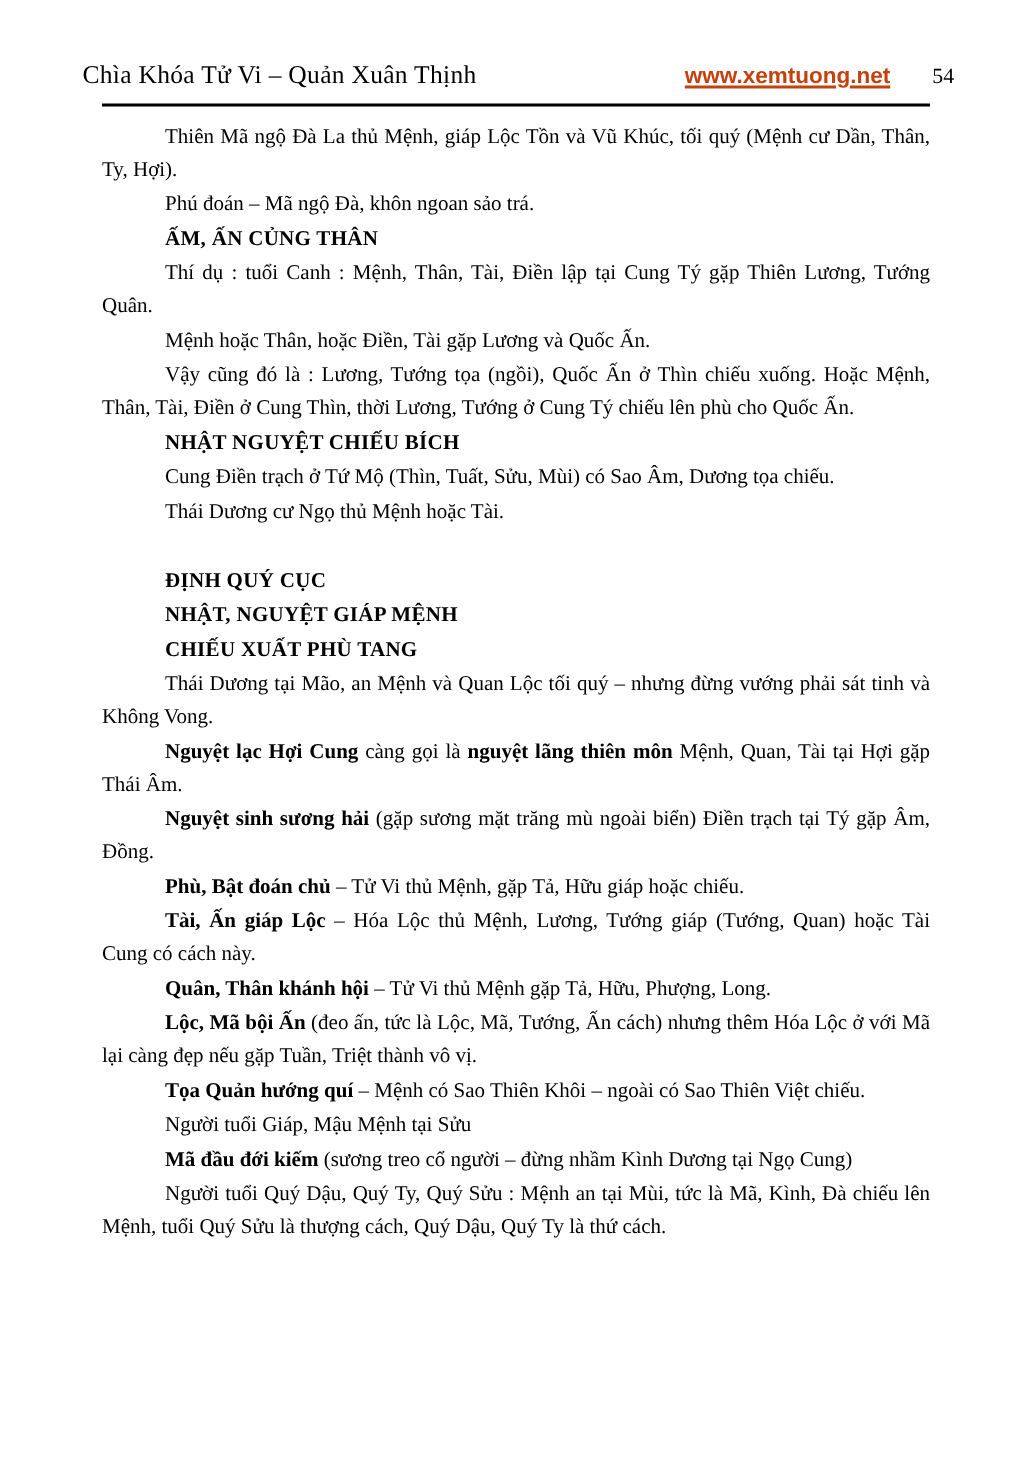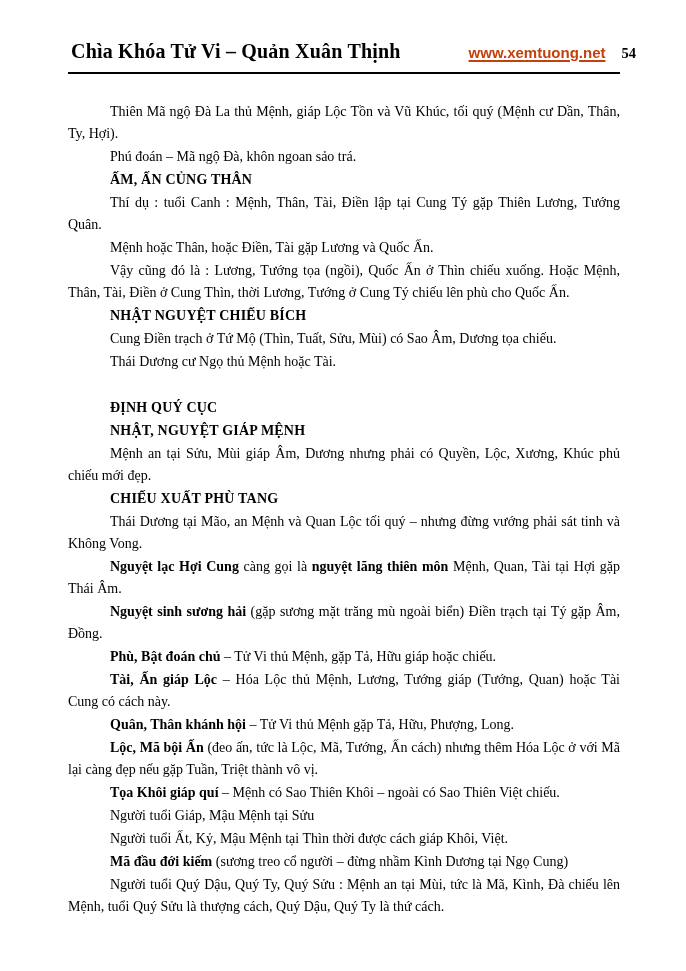--- a/index.html
+++ b/index.html
@@ -17,49 +17,48 @@
     box-sizing: border-box;
     overflow: hidden;
   }
   .header {
     display: flex;
     align-items: baseline;
     padding: 40px 50px 0 55px;
   }
   .header-title {
     flex: 1;
-    font-weight: bold;
-    font-size: 20px;
+    font-weight: normal;
+    font-size: 17px;
     letter-spacing: 0.2px;
     white-space: nowrap;
-    margin-left: 16px;
   }
   .header-link {
     font-family: "Liberation Sans", sans-serif;
     font-weight: bold;
     font-size: 15px;
     color: #c2410c;
     text-decoration: underline;
     text-decoration-thickness: 2px;
     text-underline-offset: 2px;
     white-space: nowrap;
     cursor: pointer;
   }
   .header-pagenum {
     font-size: 14.5px;
-    margin-left: 16px;
-    font-weight: bold;
+    margin-left: 28px;
+    font-weight: normal;
   }
   .rule {
     border: none;
     border-top: 2px solid #000000;
     margin: 9px 66px 0 68px;
   }
   .body-text {
-    padding: 26px 66px 0 68px;
+    padding: 9px 66px 0 68px;
     font-size: 14px;
     line-height: 22px;
   }
   .body-text p {
     margin: 1px 0;
   }
   .para {
     text-align: justify;
     text-indent: 42px;
   }
@@ -90,28 +89,26 @@
       <p class="heading"><b>ẤM, ẤN CỦNG THÂN</b></p>
       <p class="para"><span>Thí dụ : tuổi Canh : Mệnh, Thân, Tài, Điền lập tại Cung Tý gặp Thiên Lương, Tướng Quân.</span></p>
       <p class="para"><span>Mệnh hoặc Thân, hoặc Điền, Tài gặp Lương và Quốc Ấn.</span></p>
       <p class="para"><span>Vậy cũng đó là : Lương, Tướng tọa (ngồi), Quốc Ấn ở Thìn chiếu xuống. Hoặc Mệnh, Thân, Tài, Điền ở Cung Thìn, thời Lương, Tướng ở Cung Tý chiếu lên phù cho Quốc Ấn.</span></p>
       <p class="heading"><b>NHẬT NGUYỆT CHIẾU BÍCH</b></p>
       <p class="para"><span>Cung Điền trạch ở Tứ Mộ (Thìn, Tuất, Sửu, Mùi) có Sao Âm, Dương tọa chiếu.</span></p>
       <p class="para"><span>Thái Dương cư Ngọ thủ Mệnh hoặc Tài.</span></p>
       <div class="spacer"></div>
       <p class="heading"><b>ĐỊNH QUÝ CỤC</b></p>
       <p class="heading"><b>NHẬT, NGUYỆT GIÁP MỆNH</b></p>
-      <p class="para"><span>Mệnh an tại Sửu, Mùi giáp Âm, Dương nhưng phải có Quyền, Lộc, Xương, Khúc phủ chiếu mới đẹp.</span></p>
       <p class="heading"><b>CHIẾU XUẤT PHÙ TANG</b></p>
       <p class="para"><span>Thái Dương tại Mão, an Mệnh và Quan Lộc tối quý – nhưng đừng vướng phải sát tinh và Không Vong.</span></p>
       <p class="para"><b>Nguyệt lạc Hợi Cung</b><span> càng gọi là </span><b>nguyệt lãng thiên môn</b><span> Mệnh, Quan, Tài tại Hợi gặp Thái Âm.</span></p>
       <p class="para"><b>Nguyệt sinh sương hải</b><span> (gặp sương mặt trăng mù ngoài biển) Điền trạch tại Tý gặp Âm, Đồng.</span></p>
       <p class="para"><b>Phù, Bật đoán chủ</b><span> – Tử Vi thủ Mệnh, gặp Tả, Hữu giáp hoặc chiếu.</span></p>
       <p class="para"><b>Tài, Ấn giáp Lộc</b><span> – Hóa Lộc thủ Mệnh, Lương, Tướng giáp (Tướng, Quan) hoặc Tài Cung có cách này.</span></p>
       <p class="para"><b>Quân, Thân khánh hội</b><span> – Tử Vi thủ Mệnh gặp Tả, Hữu, Phượng, Long.</span></p>
       <p class="para"><b>Lộc, Mã bội Ấn</b><span> (đeo ấn, tức là Lộc, Mã, Tướng, Ấn cách) nhưng thêm Hóa Lộc ở với Mã lại càng đẹp nếu gặp Tuần, Triệt thành vô vị.</span></p>
-      <p class="para"><b>Tọa Khôi giáp quí</b><span> – Mệnh có Sao Thiên Khôi – ngoài có Sao Thiên Việt chiếu.</span></p>
+      <p class="para"><b>Tọa Quản hướng quí</b><span> – Mệnh có Sao Thiên Khôi – ngoài có Sao Thiên Việt chiếu.</span></p>
       <p class="para"><span>Người tuổi Giáp, Mậu Mệnh tại Sửu</span></p>
-      <p class="para"><span>Người tuổi Ất, Kỷ, Mậu Mệnh tại Thìn thời được cách giáp Khôi, Việt.</span></p>
       <p class="para"><b>Mã đầu đới kiếm</b><span> (sương treo cổ người – đừng nhầm Kình Dương tại Ngọ Cung)</span></p>
       <p class="para"><span>Người tuổi Quý Dậu, Quý Ty, Quý Sửu : Mệnh an tại Mùi, tức là Mã, Kình, Đà chiếu lên Mệnh, tuổi Quý Sửu là thượng cách, Quý Dậu, Quý Ty là thứ cách.</span></p>
     </div>
 </div>
 
 </body></html>

